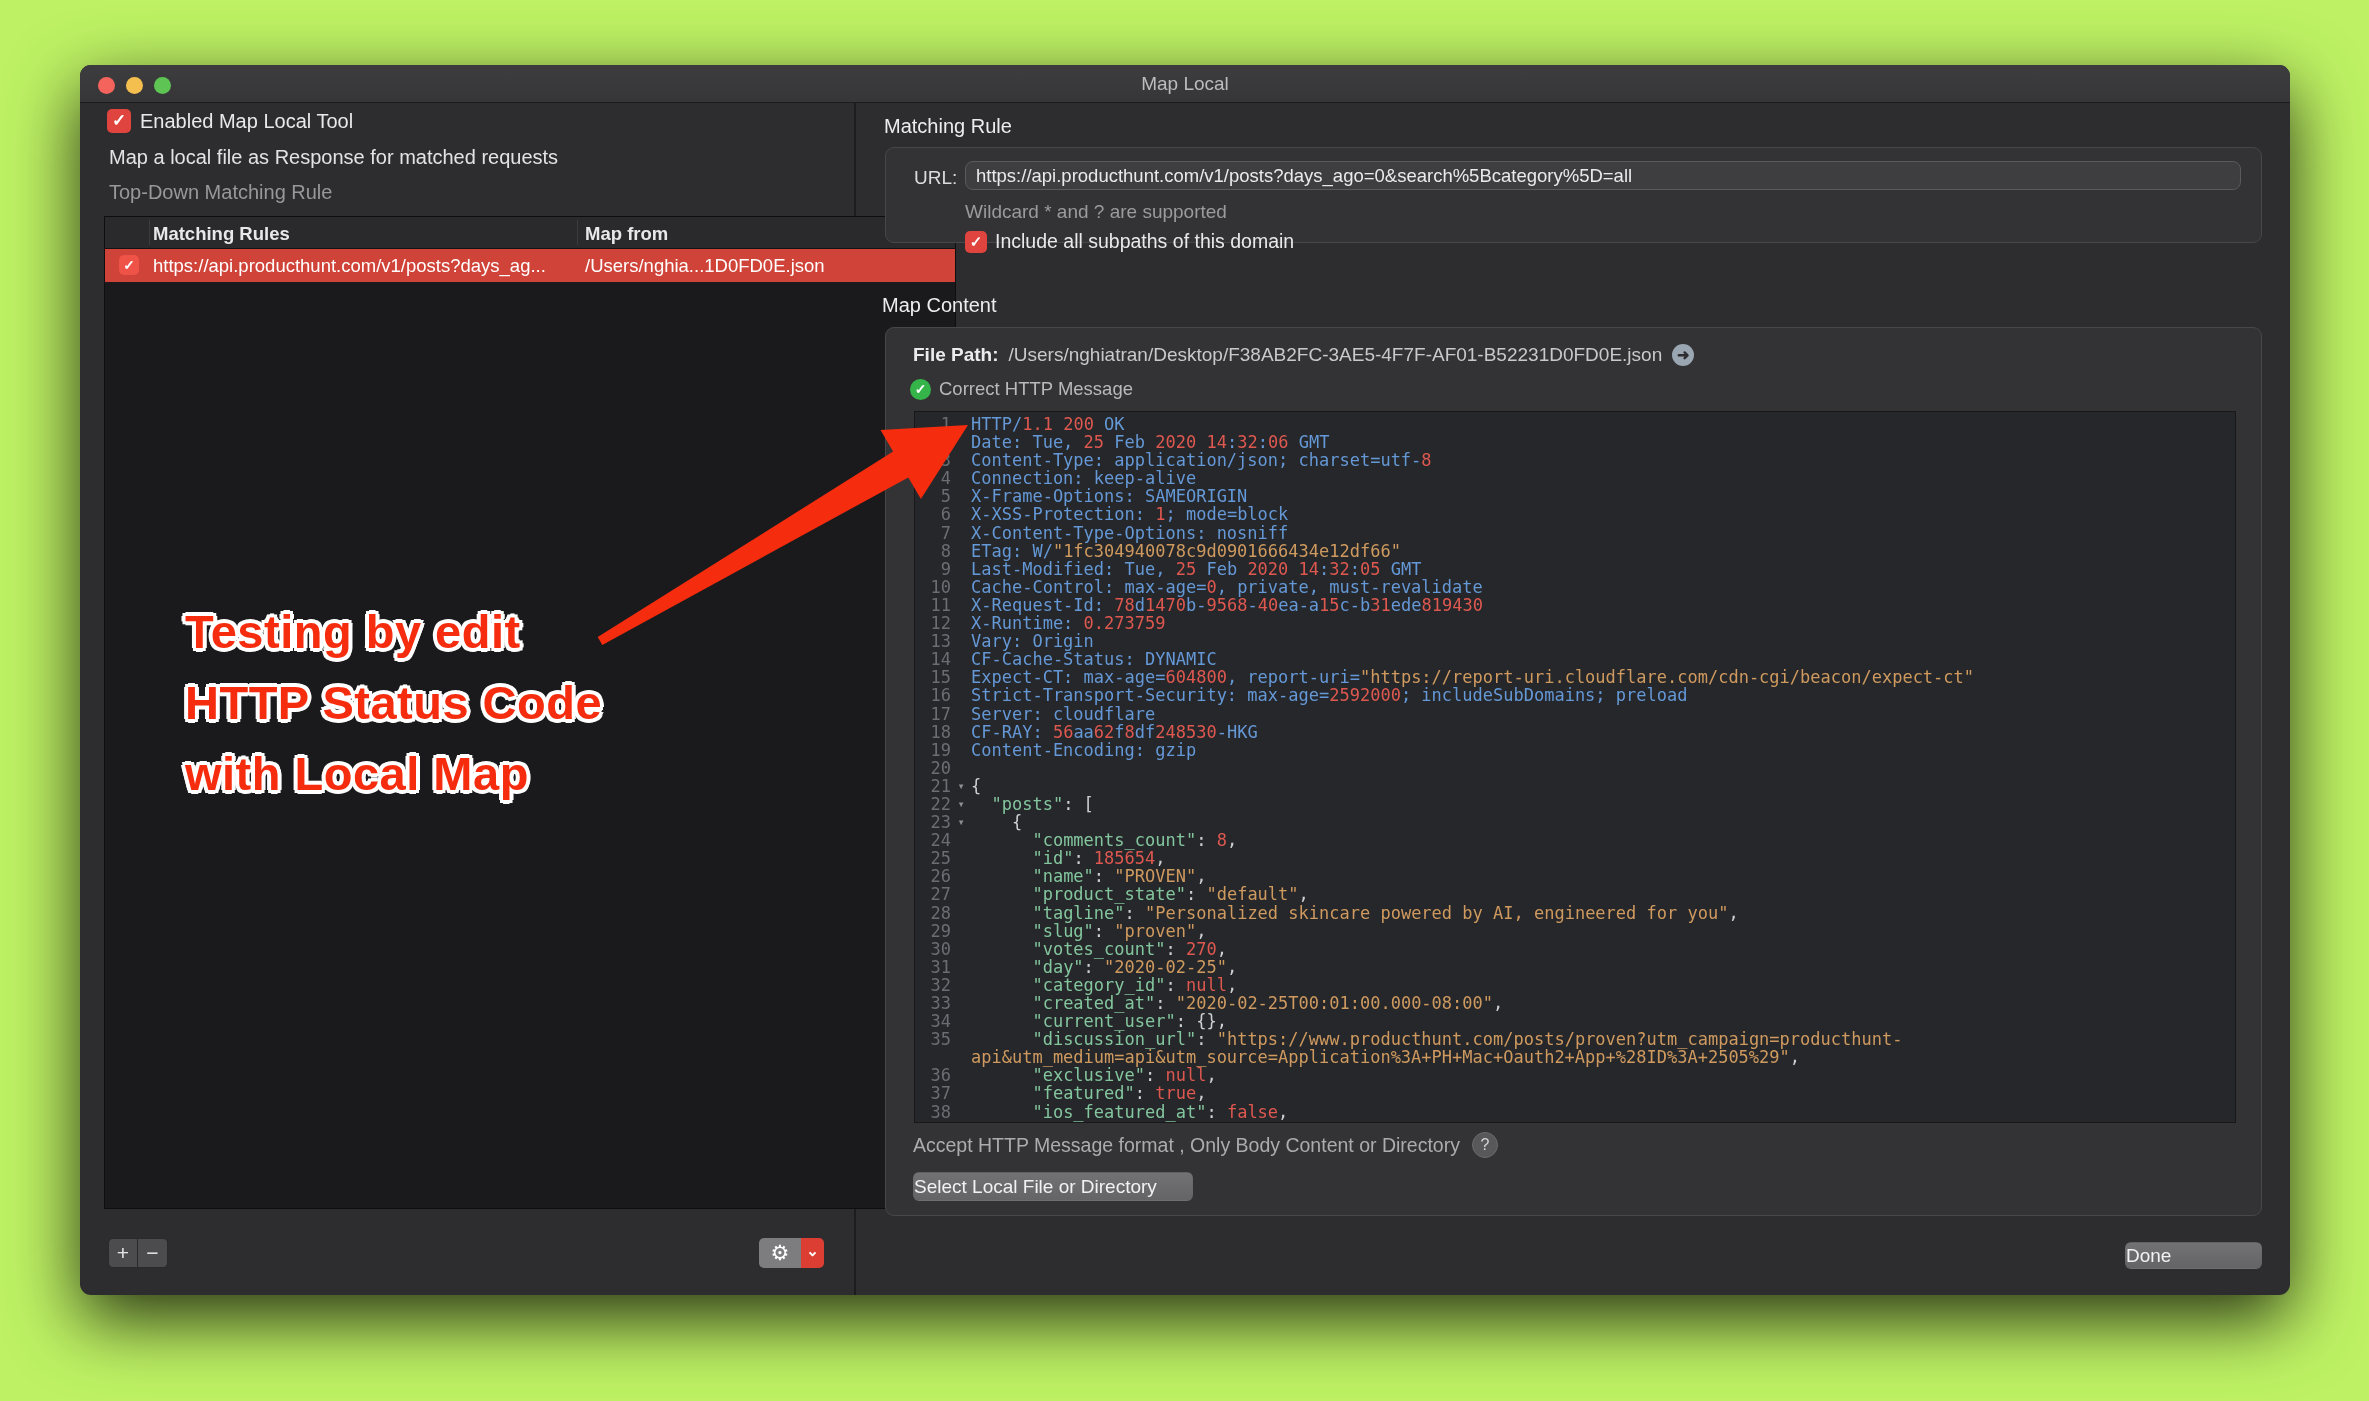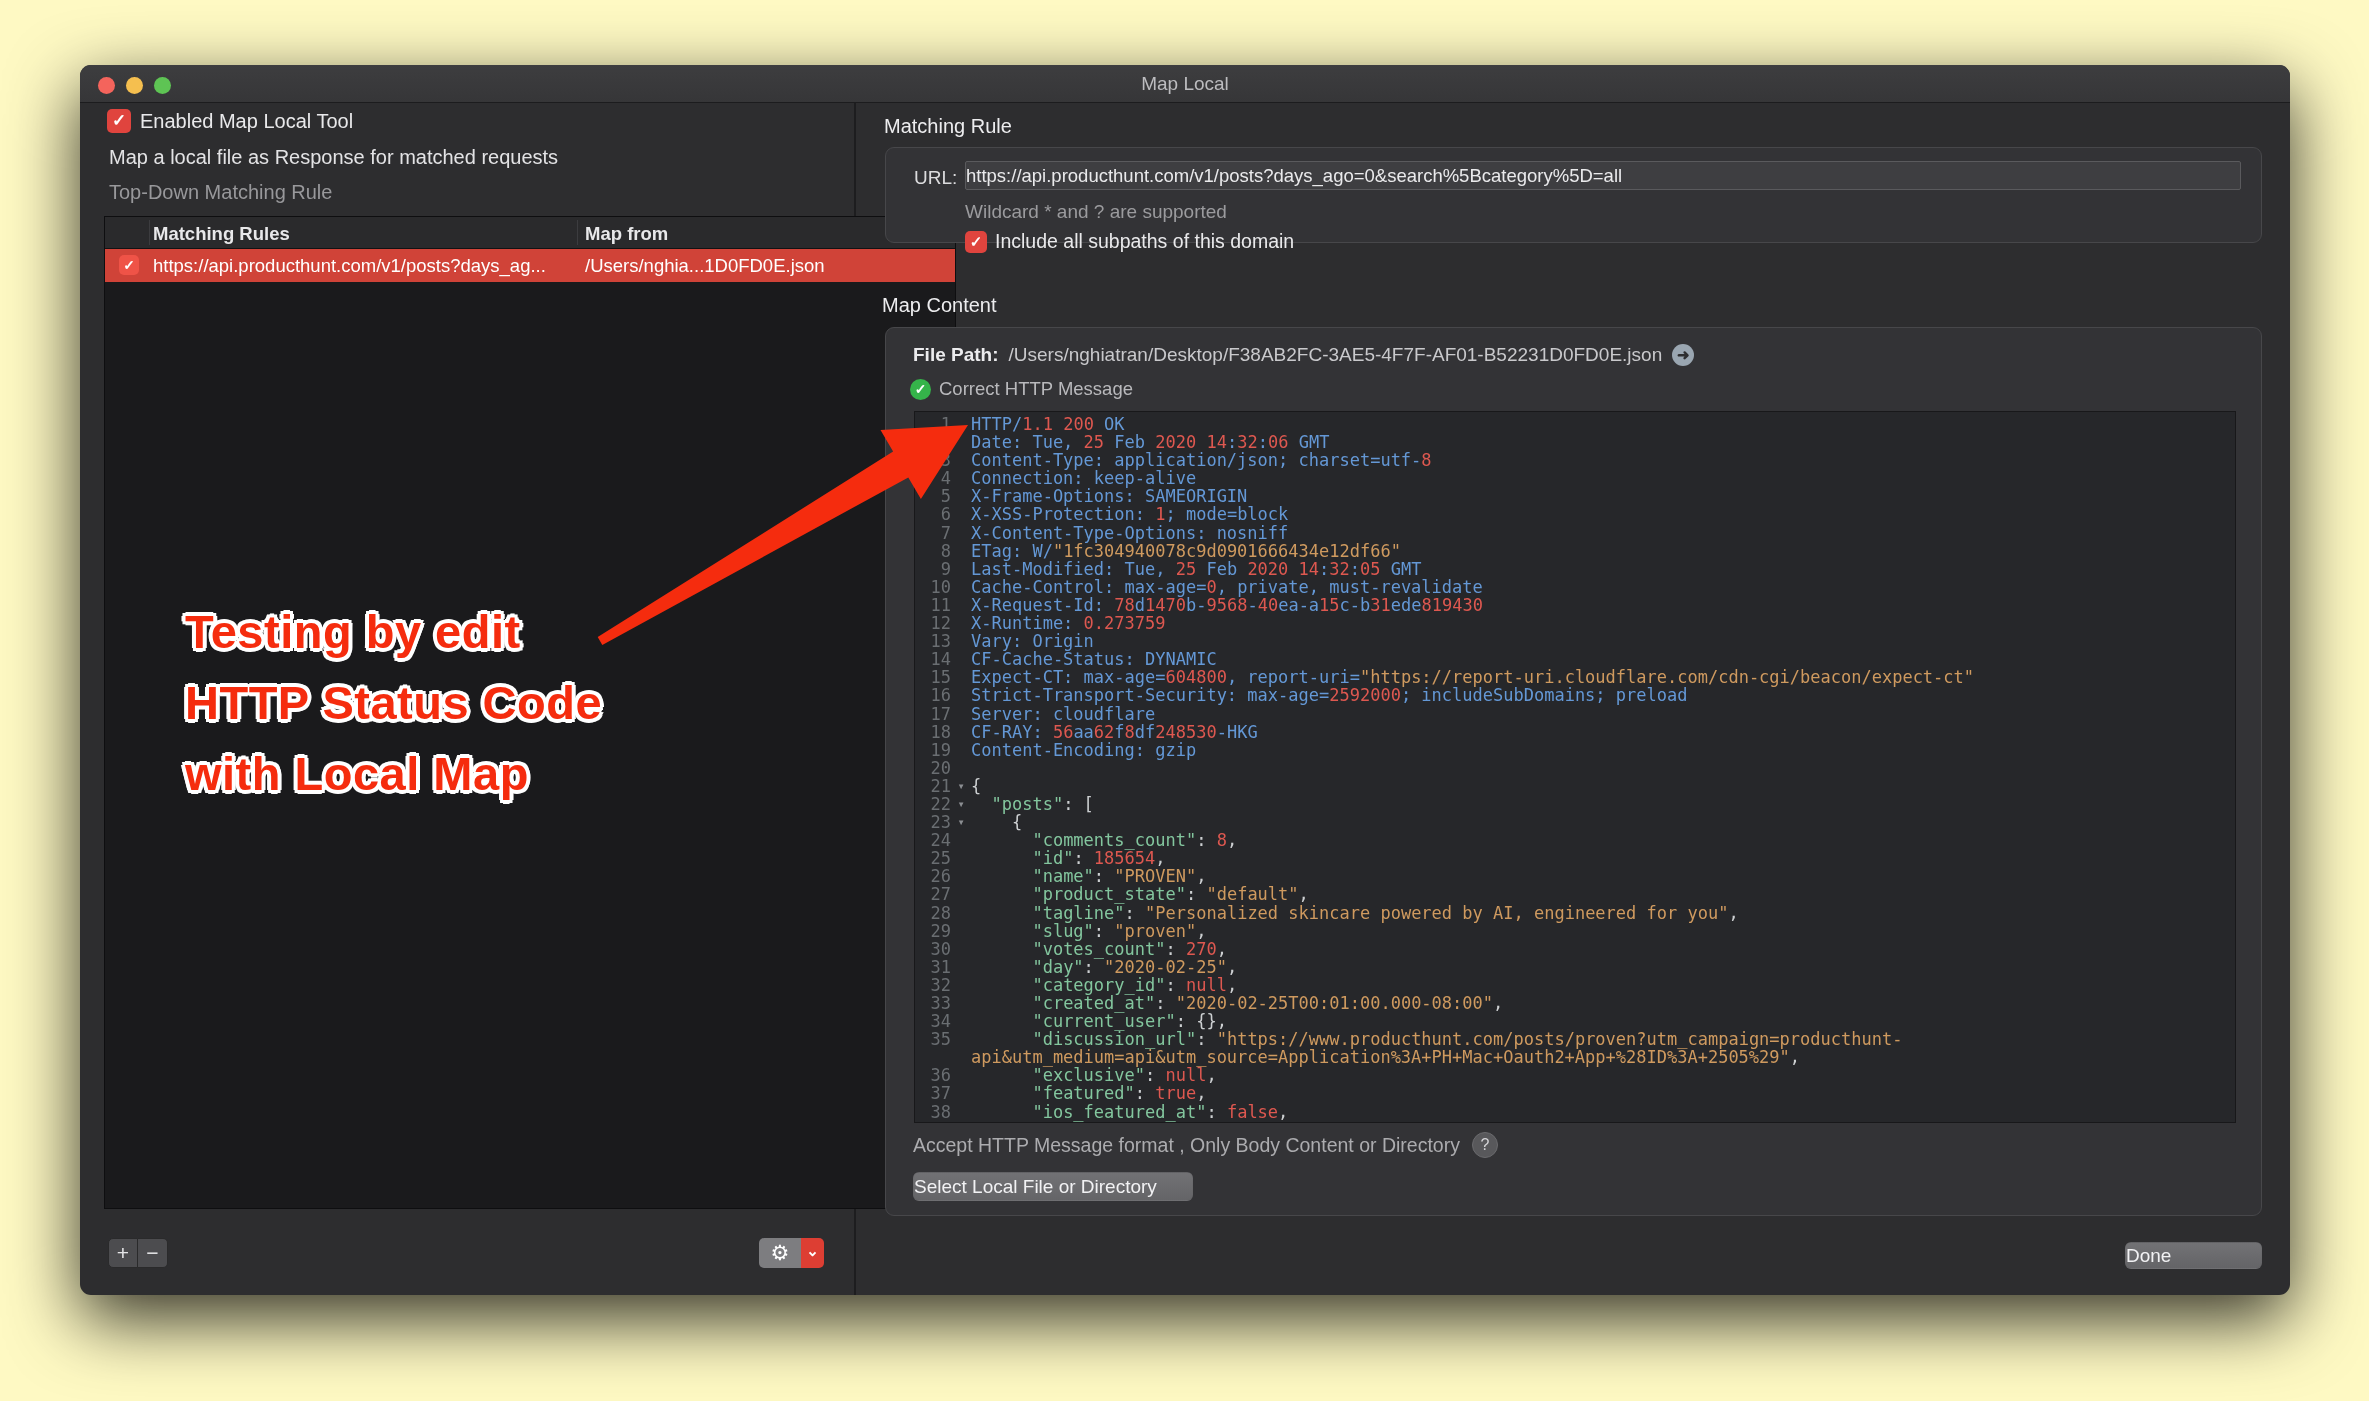--- a/index.html
+++ b/index.html
@@ -1,17 +1,17 @@
 <!DOCTYPE html>
 <html><head>
 <meta charset="utf-8">
 <style>
   html,body{margin:0;padding:0;background:#000;}
   *{box-sizing:border-box;}
-  .screen{position:relative;width:2369px;height:1401px;background:#fef9c3;overflow:hidden;
+  .screen{position:relative;width:2369px;height:1401px;background:#bef264;overflow:hidden;
           font-family:"Liberation Sans",sans-serif;-webkit-font-smoothing:antialiased;}
   .window{position:absolute;left:80px;top:65px;width:2210px;height:1230px;background:#2d2d2f;
           border-radius:11px;box-shadow:0 24px 70px rgba(0,0,0,.8);overflow:hidden;}
   .titlebar{position:absolute;left:0;top:0;width:100%;height:38px;
             background:linear-gradient(#3d3d3f,#363638);border-bottom:1px solid #1c1c1e;}
   .title{position:absolute;left:0;right:0;top:0;height:38px;line-height:38px;text-align:center;
          color:#bcbcbf;font-size:19px;}
   .light{position:absolute;top:12px;width:17px;height:17px;border-radius:50%;}
   .l-red{left:18px;background:#f4645c;}
   .l-yellow{left:46px;background:#f5bf4f;}
@@ -52,22 +52,22 @@
   .drop-part{width:23px;height:30px;background:#dd3e33;border-radius:0 5px 5px 0;color:#fff;
              font-size:15px;text-align:center;line-height:26px;font-weight:bold;}
 
   
   .rsec{position:absolute;color:#ededef;font-size:20px;font-weight:500;}
   .groupbox{position:absolute;background:#333336;border:1px solid #47474a;border-radius:9px;}
   .gb1{left:805px;top:82px;width:1377px;height:96px;}
   .gb2{left:805px;top:262px;width:1377px;height:889px;}
   .url-label{position:absolute;left:28px;top:19px;color:#dcdcde;font-size:19px;}
   .url-input{position:absolute;left:79px;top:13px;width:1276px;height:29px;background:#3e3e41;
-             border:1px solid #5a5a5d;border-radius:2px;color:#eaeaec;font-size:18.5px;
-             padding:0 0;font-family:"Liberation Sans",sans-serif;}
+             border:1px solid #5a5a5d;border-radius:8px;color:#eaeaec;font-size:18.5px;
+             padding:0 10px;font-family:"Liberation Sans",sans-serif;}
   .wildcard{position:absolute;left:79px;top:53px;color:#9b9b9e;font-size:19px;}
   .subpath-row{position:absolute;left:79px;top:82px;display:flex;align-items:center;gap:8px;
                color:#e9e9eb;font-size:19.5px;}
   .filepath-row{position:absolute;left:27px;top:16px;display:flex;align-items:center;gap:10px;font-size:19px;}
   .fp-label{color:#ececee;font-weight:700;}
   .fp-value{color:#c9c9cc;}
   .fp-arrow{width:22px;height:22px;border-radius:50%;background:#9aa6b1;color:#2e2e30;
             font-size:15px;font-weight:bold;text-align:center;line-height:22px;}
   .correct-row{position:absolute;left:24px;top:50px;display:flex;align-items:center;gap:8px;
                color:#b9b9bc;font-size:18.5px;}

